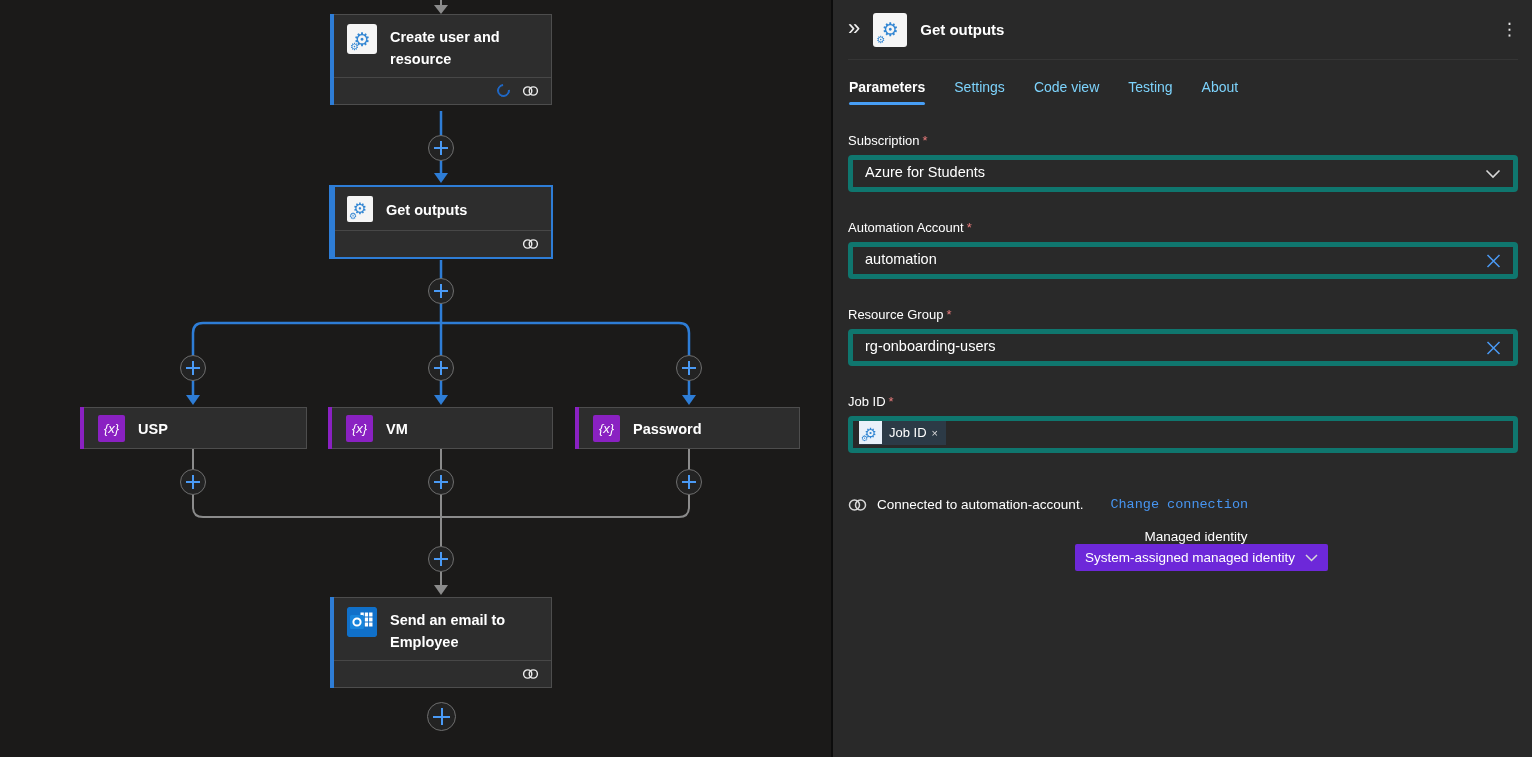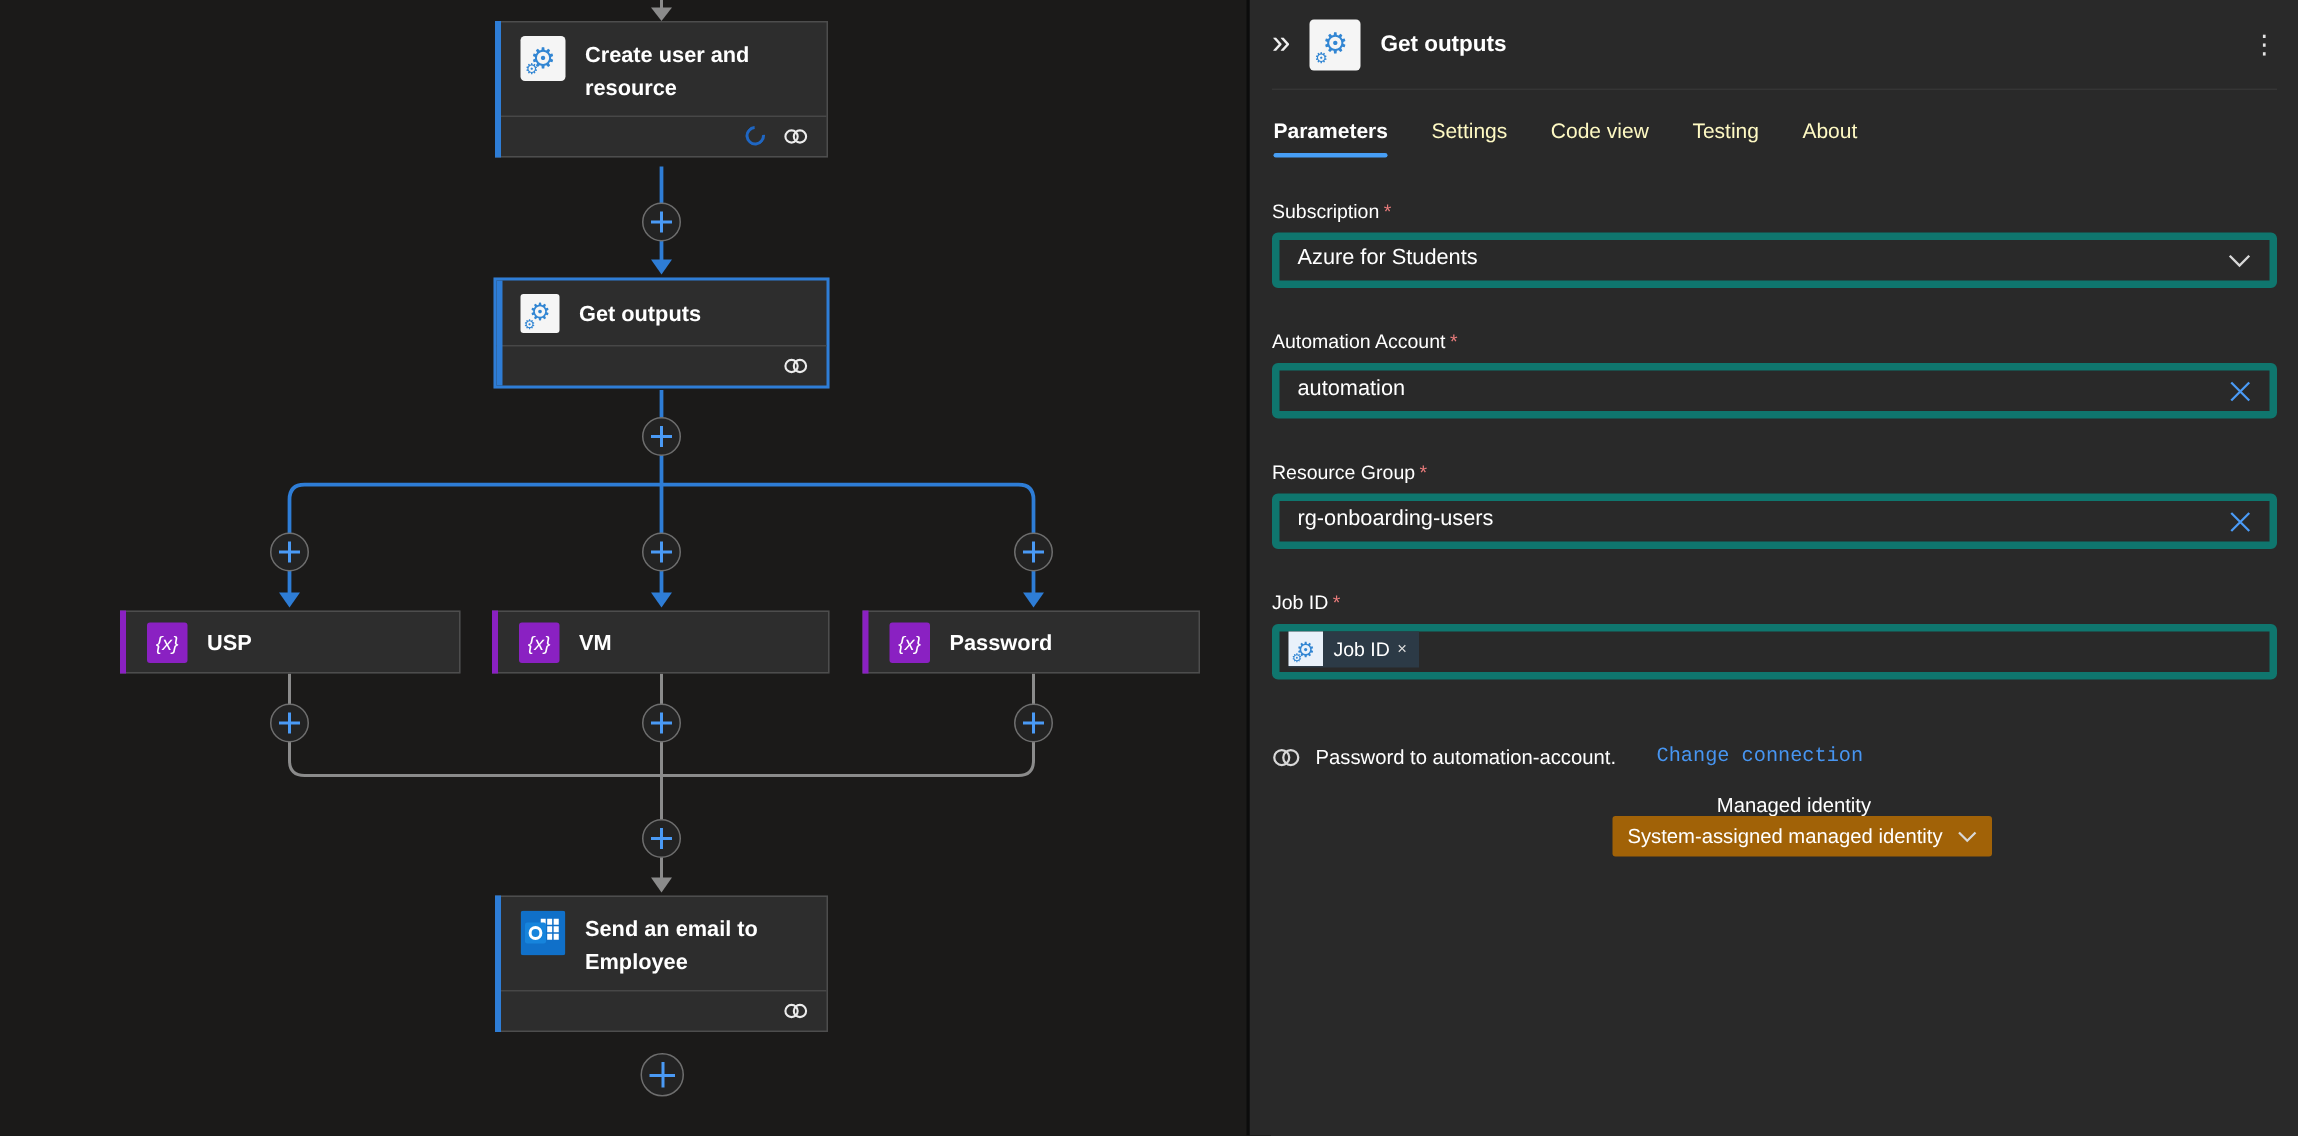--- a/index.html
+++ b/index.html
@@ -59,21 +59,21 @@
   
   .panel { flex:1; background:#292929; padding:0 14px 0 15px; overflow:hidden; }
   .panel-header { display:flex; align-items:center; gap:13px; height:60px;
                   border-bottom:1px solid #353535; }
   .collapse-ic { font-size:22px; color:#f0f0f0; cursor:pointer; line-height:1; padding-bottom:3px; }
   .panel-gear { width:34px; height:34px; }
   .panel-title { font-size:15px; font-weight:bold; }
   .more-ic { margin-left:auto; font-size:17px; color:#e4e4e4; cursor:pointer; letter-spacing:0; }
 
   .tabs { display:flex; gap:29px; margin-top:13px; padding-left:1px; }
-  .tab { font-size:14px; color:#fef9c3; padding:6px 0 10px; cursor:pointer; position:relative; }
+  .tab { font-size:14px; color:#7dd3fc; padding:6px 0 10px; cursor:pointer; position:relative; }
   .tab.active { color:#fff; font-weight:bold; }
   .tab.active::after { content:""; position:absolute; left:0; right:0; bottom:0; height:3px;
                        border-radius:2px; background:#479ef5; }
 
   .field { margin-top:28px; }
   .field:first-of-type { margin-top:26px; }
   .field-label { font-size:13px; color:#fff; margin-bottom:7px; }
   .req { color:#e87b7b; margin-left:3px; }
   .control { position:relative; height:37px; border:5px solid #0f766e; border-radius:4px;
              background:transparent; display:flex; align-items:center; padding:0 40px 4px 12px; }
@@ -85,21 +85,21 @@
 
   .token-chip { display:inline-flex; align-items:center; background:#2c3a46; height:24px;
                 padding-right:8px; gap:7px; font-size:13px; color:#fff; cursor:pointer; }
   .token-x { font-size:11px; color:#dcdcdc; margin-left:-2px; }
 
   .conn-row { display:flex; align-items:center; margin-top:44px; font-size:13.5px; }
   .conn-text { margin-left:10px; }
   .conn-link { margin-left:27px; color:#4795f1; cursor:pointer;font-family:Liberation Mono, monospace; }
   .mi-row { display:flex; align-items:center; margin-top:17px; margin-left:26px; font-size:13.5px;flex-direction:column; }
   .mi-drop { margin-left:11px; display:inline-flex; align-items:center; gap:10px;
-             background:#a16207; padding:6px 10px; border-radius:2px; cursor:pointer; }
+             background:#6d28d9; padding:6px 10px; border-radius:2px; cursor:pointer; }
 </style>
 </head>
 <body>
 
 <div class="canvas">
 
   <svg class="edges" width="831" height="757" viewBox="0 0 831 757">
 
     <path d="M441 0 V6" stroke="#8b8b8b" stroke-width="2" fill="none"></path>
     <polygon points="434,5 448,5 441,14" fill="#8b8b8b"></polygon>
@@ -283,21 +283,21 @@
         <span class="token-x">×</span>
       </span>
     </div>
   </div>
 
   <div class="conn-row">
     <svg width="19" height="14" viewBox="0 0 19 14">
       <circle cx="6.5" cy="7" r="5" fill="none" stroke="#d8d8d8" stroke-width="1.5"></circle>
       <circle cx="12.5" cy="7" r="5" fill="none" stroke="#d8d8d8" stroke-width="1.5"></circle>
     </svg>
-    <span class="conn-text">Password to automation-account.</span>
+    <span class="conn-text">Connected to automation-account.</span>
     <span class="conn-link">Change connection</span>
   </div>
 
   <div class="mi-row">
     <span>Managed identity</span>
     <span class="mi-drop">
       <span>System-assigned managed identity</span>
       <svg width="13" height="8" viewBox="0 0 13 8">
         <path d="M1 1 L6.5 6.5 L12 1" fill="none" stroke="#d8d8d8" stroke-width="1.5"></path>
       </svg>

